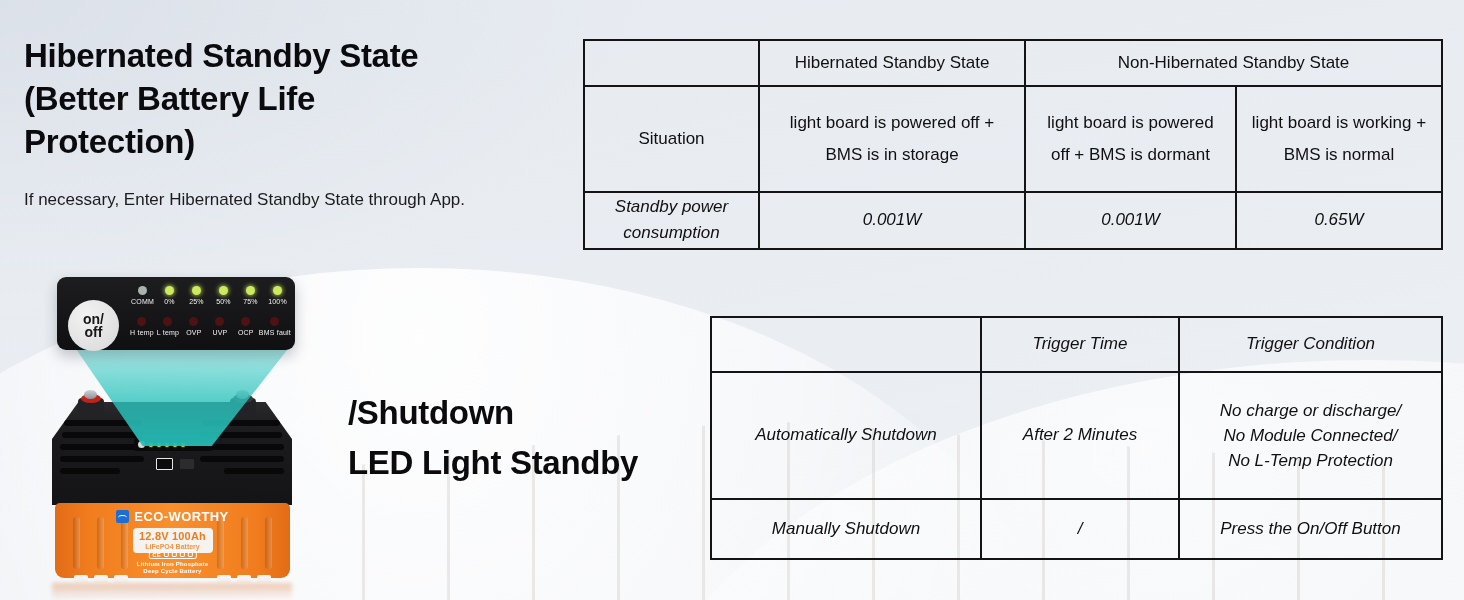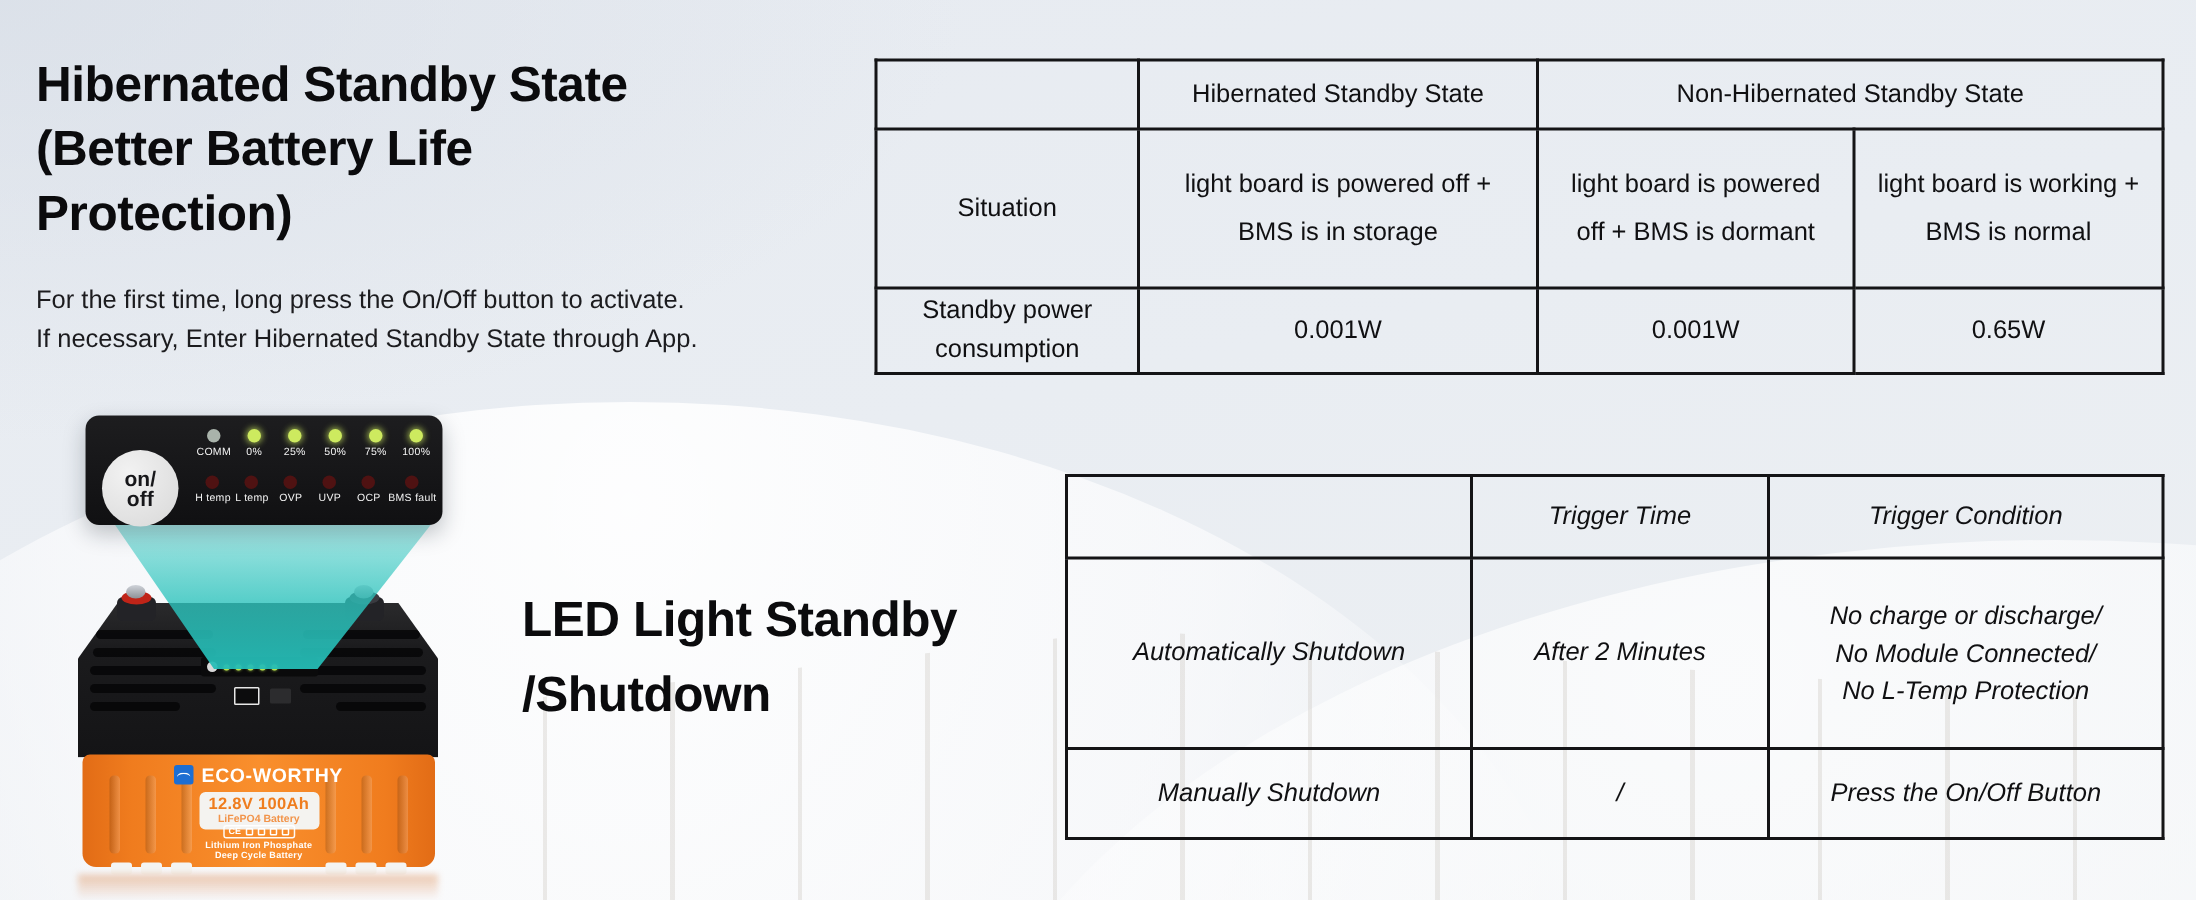--- a/index.html
+++ b/index.html
@@ -33,21 +33,21 @@
   .hero { position:absolute; left:24px; top:34px; width:560px; z-index:2; }
   .hero-title { font-size:33px; line-height:43px; font-weight:800; letter-spacing:-0.3px; color:#0b0b0d; }
   .hero-desc { margin-top:24px; font-size:17px; line-height:26px; color:#1c1c1f; }
   
   table { border-collapse:collapse; table-layout:fixed; z-index:2; position:absolute; }
   td,th { border:2px solid #141416; text-align:center; vertical-align:middle; font-weight:400; font-size:17px; padding:0 10px; }
   .standby-table { left:583px; top:39px; width:858px; height:211px; }
   .standby-table .r-head { height:43px; }
   .standby-table .r-mid { height:100px; }
   .standby-table .r-mid td { line-height:32px; }
-  .standby-table .r-bot { height:53px; }
+  .standby-table .r-bot { height:53px;font-style:italic; }
   .standby-table .r-bot td { line-height:26px; }
   .trigger-table { left:710px; top:316px; width:731px; height:244px;font-style:italic; }
   .trigger-table .r0 { height:44px; }
   .trigger-table .r1 { height:102px; }
   .trigger-table .r2 { height:50px; }
   .trigger-table .r3 { height:48px; }
   .pre-line { white-space:pre-line; line-height:25px; }
   
   .led-title { position:absolute; left:348px; top:388px; font-size:33px; line-height:50px; font-weight:800; letter-spacing:-0.3px; color:#0b0b0d; z-index:2; }
   
@@ -125,21 +125,20 @@
 <div class="bg-shape dome-right"></div>
 <div class="bg-shape stripes"></div>
 
 <div class="hero">
   <div class="hero-title">
     <div>Hibernated Standby State</div>
     <div>(Better Battery Life</div>
     <div>Protection)</div>
   </div>
   <div class="hero-desc">
-    <div>For the first time, long press the On/Off button to activate.</div>
     <div>If necessary, Enter Hibernated Standby State through App.</div>
   </div>
 </div>
 
 <table class="standby-table">
   <colgroup>
       <col style="width:175px">
       <col style="width:266px">
       <col style="width:211px">
       <col style="width:206px">
@@ -159,22 +158,22 @@
   <tr class="r-bot">
     <td>Standby power consumption</td>
     <td>0.001W</td>
     <td>0.001W</td>
     <td>0.65W</td>
   </tr>
 </tbody>
   </table>
 
 <div class="led-title">
+  <div>/Shutdown</div>
   <div>LED Light Standby</div>
-  <div>/Shutdown</div>
 </div>
 
 <table class="trigger-table">
   <colgroup>
       <col style="width:270px">
       <col style="width:198px">
       <col style="width:263px">
     </colgroup>
   <tbody>
       <tr class="r0">

